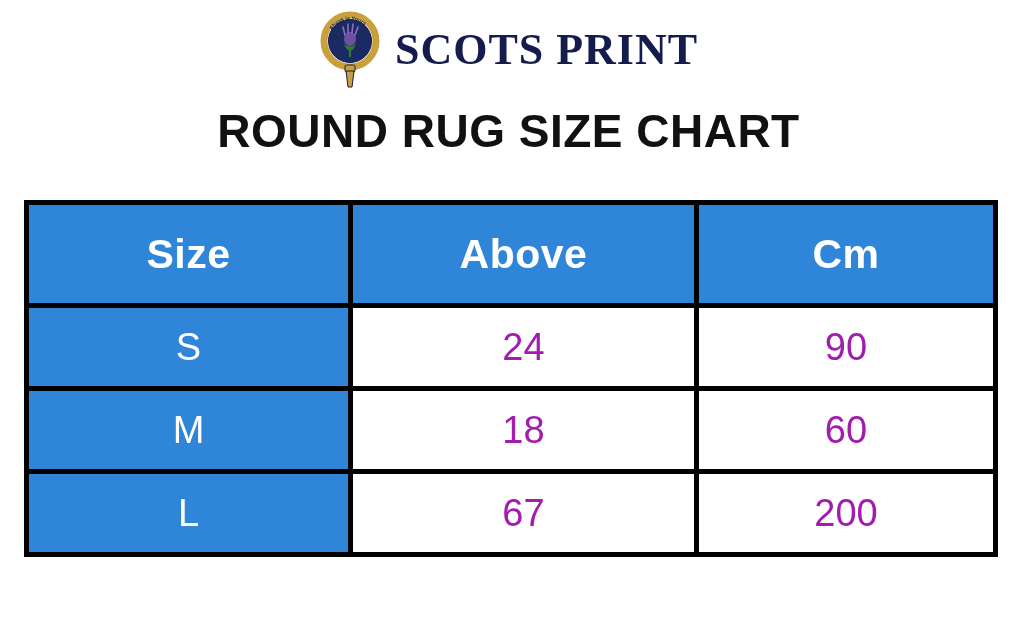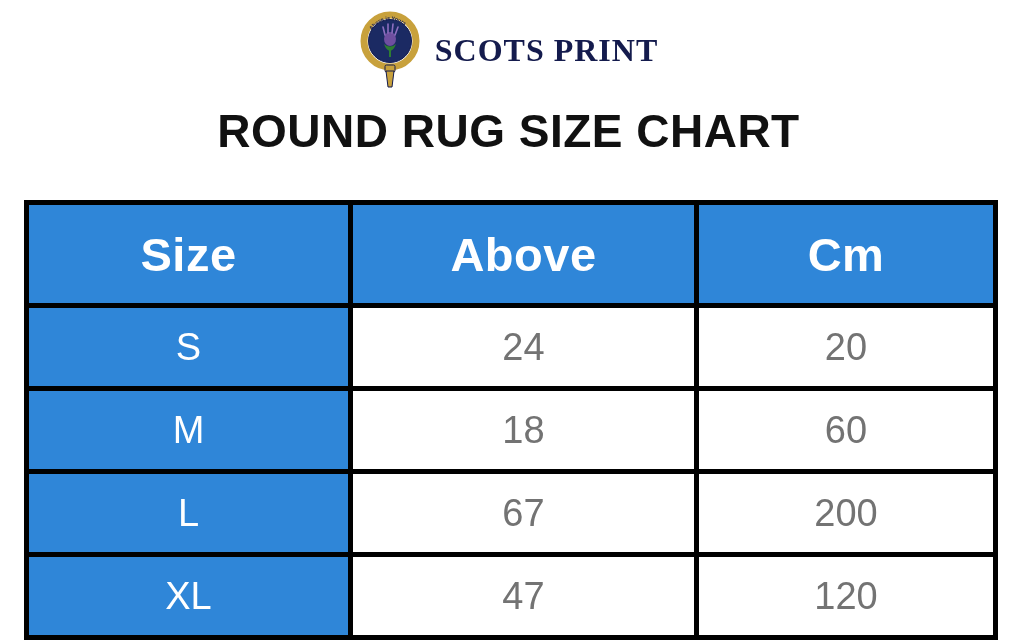--- a/index.html
+++ b/index.html
@@ -32,21 +32,21 @@
   }
   .brand-logo {
     width: 62px;
     height: 78px;
     position: relative;
     flex: 0 0 auto;
   }
   .brand-name {
     font-family: "Liberation Serif", serif;
     font-weight: bold;
-    font-size: 32px;
+    font-size: 44px;
     letter-spacing: 1px;
     color: #141b4d;
     line-height: 1;
     white-space: nowrap;
   }
 
   
   .chart-title {
     text-align: center;
     font-family: "Liberation Sans", sans-serif;
@@ -81,28 +81,28 @@
   }
   table.size-chart col.c-size { width: 324px; }
   table.size-chart col.c-inch { width: 346px; }
   table.size-chart col.c-cm   { width: 299px; }
 
   thead th {
     height: 96px;
     background: #2f86d8;
     color: #ffffff;
     font-weight: bold;
-    font-size: 47px;
+    font-size: 41px;
     letter-spacing: 0.5px;
   }
   tbody td {
     height: 76px;
     font-size: 38px;
     font-weight: normal;
-    color: #737373;
+    color: #a21caf;
     background: #ffffff;
   }
   tbody td.size-cell {
     background: #2f86d8;
     color: #ffffff;
   }
 </style>
 </head>
 <body>
 
@@ -149,34 +149,29 @@
         <tr>
           <th>Size</th>
           <th>Above</th>
           <th>Cm</th>
         </tr>
       </thead>
       <tbody>
         <tr>
           <td class="size-cell">S</td>
           <td>24</td>
-          <td>20</td>
+          <td>90</td>
         </tr>
         <tr>
           <td class="size-cell">M</td>
           <td>18</td>
           <td>60</td>
         </tr>
         <tr>
           <td class="size-cell">L</td>
           <td>67</td>
           <td>200</td>
         </tr>
-        <tr>
-          <td class="size-cell">XL</td>
-          <td>47</td>
-          <td>120</td>
-        </tr>
       </tbody>
     </table>
   </div>
 
 </div>
 
 </body></html>

